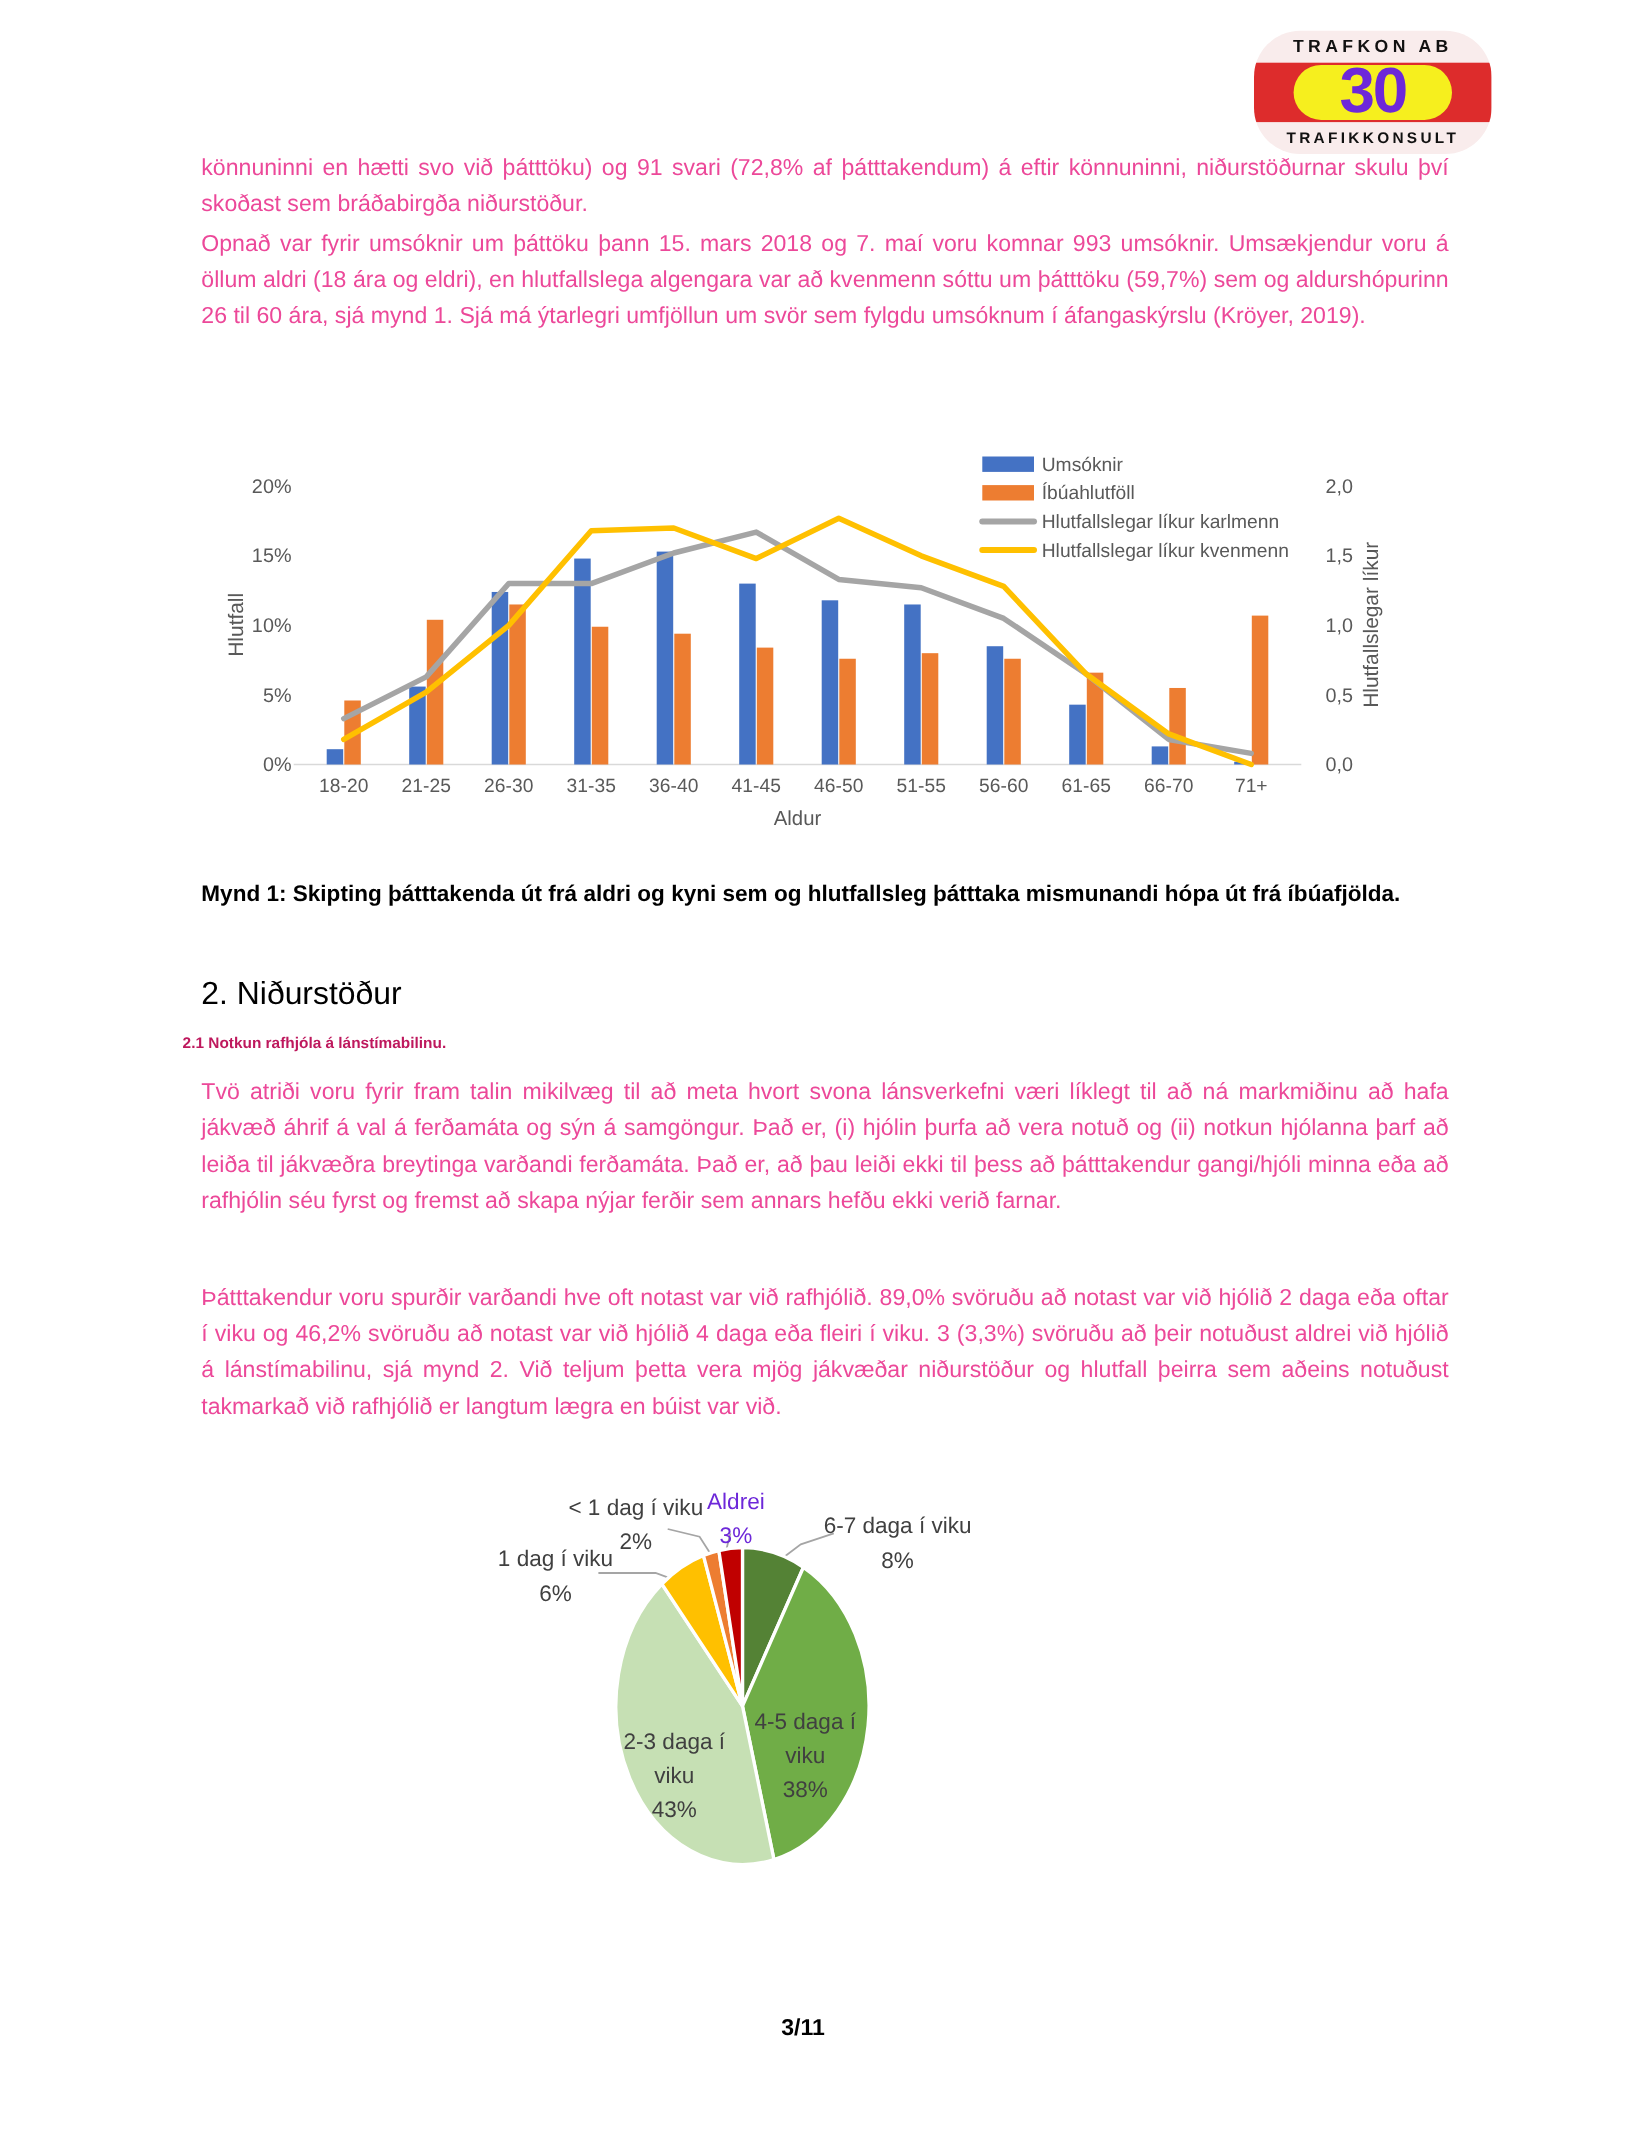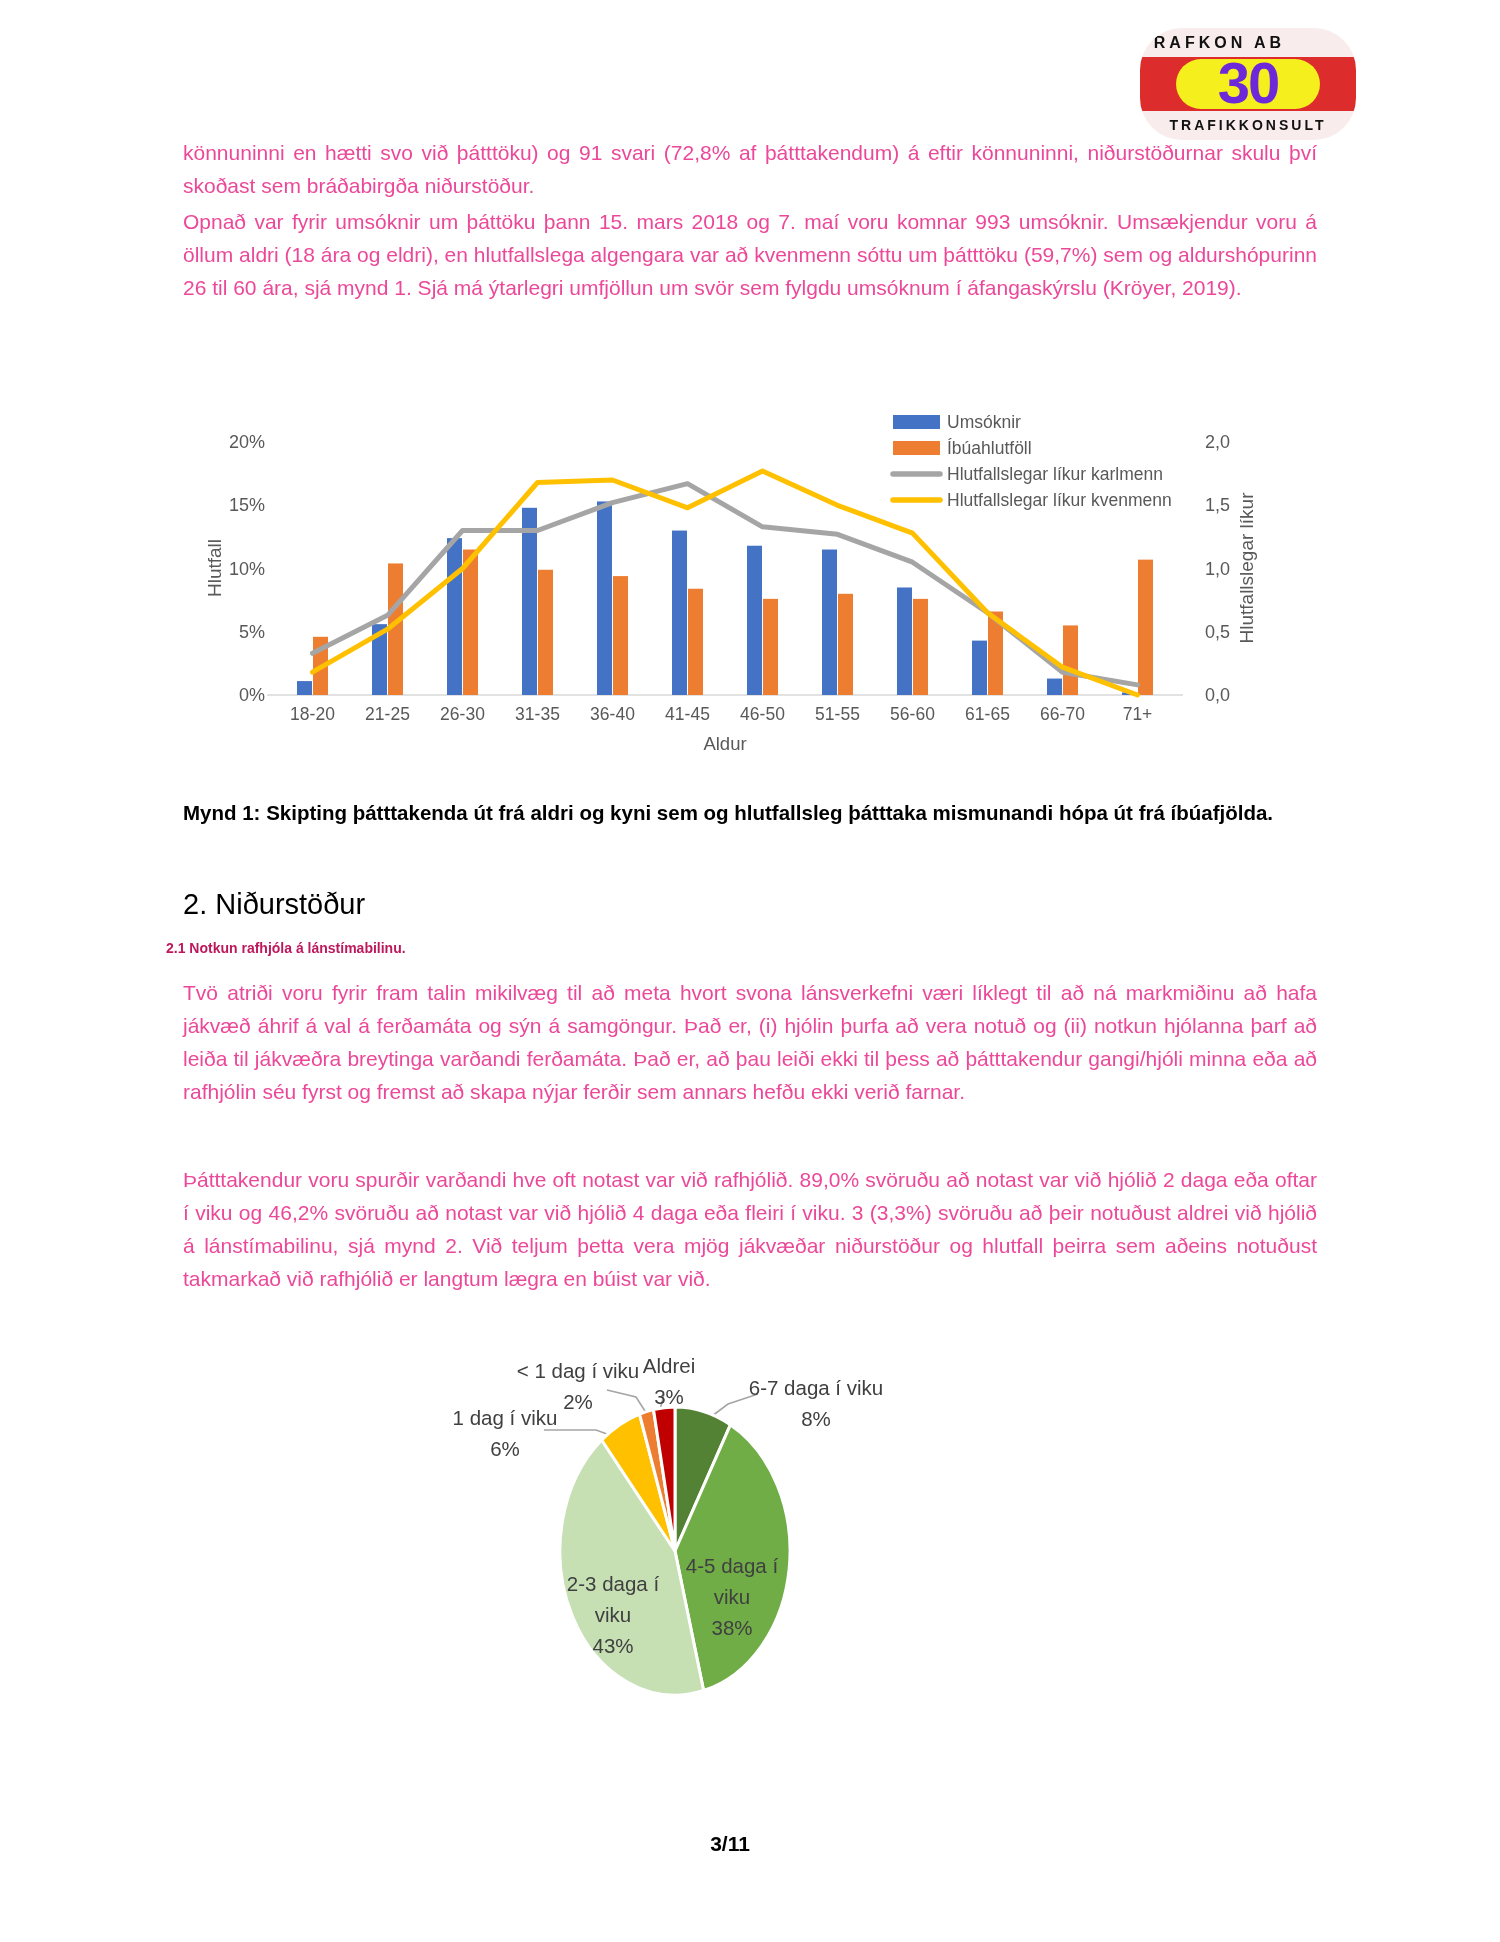--- a/index.html
+++ b/index.html
@@ -17,21 +17,21 @@
              font-size:21px; font-weight:bold; color:#000; }
 
   
   .logo { position:absolute; left:1140px; top:28px; width:216px; height:112px;
           border-radius:42px; overflow:hidden; background:#f9ecec; }
   .logo-red { position:absolute; left:0; right:0; top:29px; height:54px; background:#dd2c2c; }
   .logo-yellow { position:absolute; left:36px; right:36px; top:31px; height:50px;
                  background:#f6ef1e; border-radius:25px; }
   .logo-num { position:absolute; left:0; right:0; top:22px; text-align:center;
               font-size:58px; font-weight:800; letter-spacing:-2px; color:#6d28d9; line-height:66px;}
-  .logo-top { position:absolute; left:0; right:0; top:6px; 
+  .logo-top { position:absolute; left:0; right:0; top:6px; text-align:center;
               font-size:16px; font-weight:bold; letter-spacing:4px; color:#111; }
   .logo-bottom { position:absolute; left:0; right:0; bottom:7px; text-align:center;
               font-size:14px; font-weight:bold; letter-spacing:3px; color:#111; }
 
   .chartbox { position:absolute; left:205px; top:400px; width:1070px; height:360px; }
   .piebox   { position:absolute; left:440px; top:1350px; width:470px; height:350px; }
   .pielabel { position:absolute; width:240px; margin-left:-120px; text-align:center;
               font-size:20.5px; line-height:31px; color:#404040; }
   svg text { font-family:"Liberation Sans","DejaVu Sans",sans-serif; }
 </style>
@@ -157,21 +157,21 @@
           <div>43%</div>
         </div>
         <div class="pielabel" style="left: 65px; top: 52px; color: rgb(64, 64, 64);">
           <div>1 dag í viku</div>
           <div>6%</div>
         </div>
         <div class="pielabel" style="left: 138px; top: 5px; color: rgb(64, 64, 64);">
           <div>&lt; 1 dag í viku</div>
           <div>2%</div>
         </div>
-        <div class="pielabel" style="left: 229px; top: 0px; color: #404040;">
+        <div class="pielabel" style="left: 229px; top: 0px; color: #6d28d9;">
           <div>Aldrei</div>
           <div>3%</div>
         </div>
       </div>
   </div>
 
 
   <div class="pagenum">3/11</div>
 </div>
 

